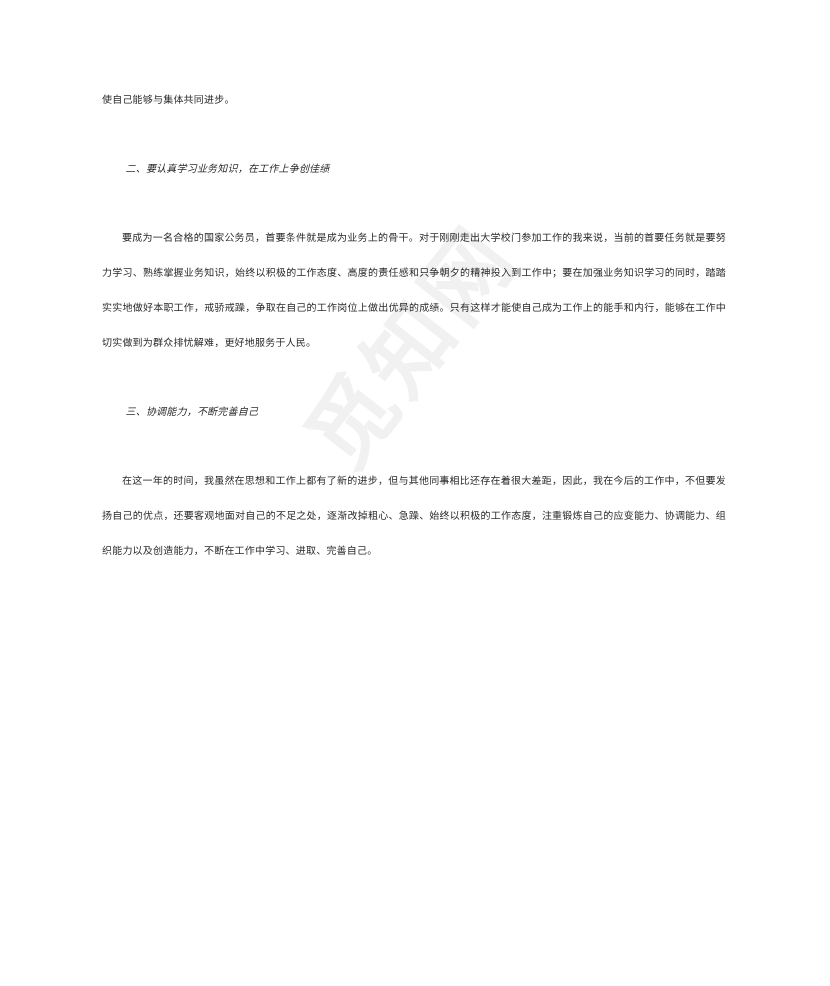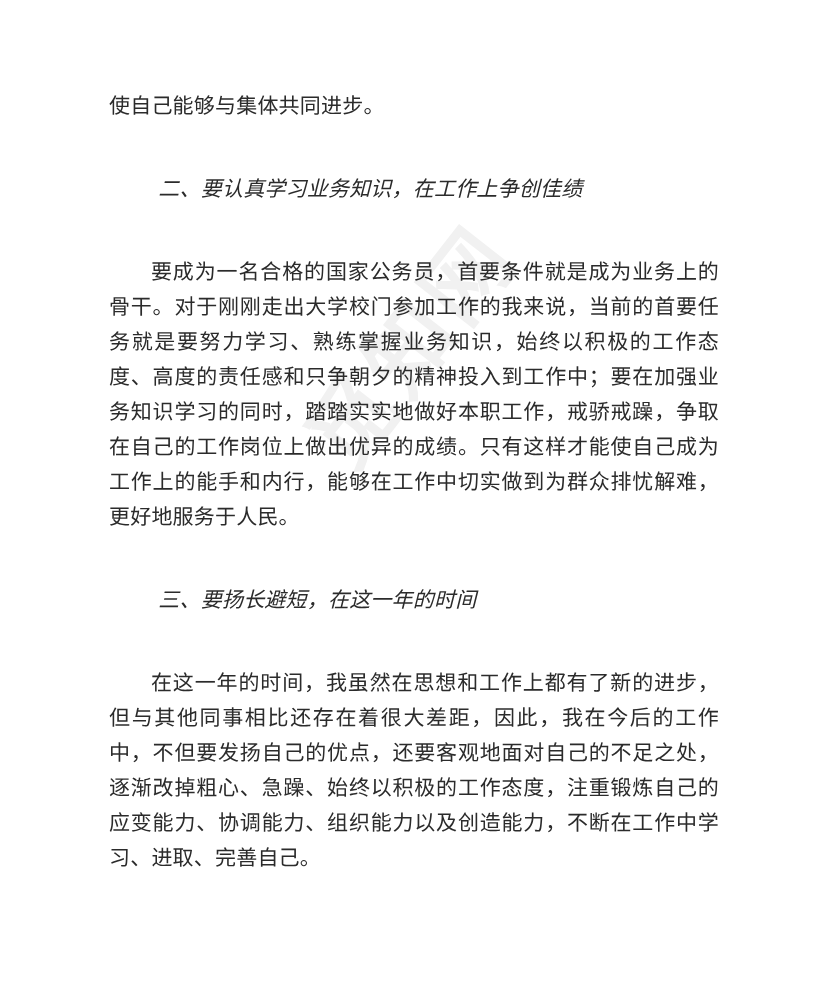--- a/index.html
+++ b/index.html
@@ -55,23 +55,23 @@
   
   .content {
     position: absolute;
     left: 98px;
     top: 78px;
     width: 632px;
     z-index: 2;
   }
 
   .para {
-    margin: 11px;
+    margin: 4px;
     color: #2b2b2b;
-    font-size: 21px;
+    font-size: 10px;
     line-height: 35px;
     text-align: justify;
     text-justify: inter-ideograph;
     letter-spacing: 0.2px;
     word-break: break-all;
   }
 
   .para.indent {
     text-indent: 2em;
   }
@@ -98,20 +98,20 @@
     <div class="gap-lg"></div>
 
     <p class="para heading">二、要认真学习业务知识，在工作上争创佳绩</p>
 
     <div class="gap-lg"></div>
 
     <p class="para indent">要成为一名合格的国家公务员，首要条件就是成为业务上的骨干。对于刚刚走出大学校门参加工作的我来说，当前的首要任务就是要努力学习、熟练掌握业务知识，始终以积极的工作态度、高度的责任感和只争朝夕的精神投入到工作中；要在加强业务知识学习的同时，踏踏实实地做好本职工作，戒骄戒躁，争取在自己的工作岗位上做出优异的成绩。只有这样才能使自己成为工作上的能手和内行，能够在工作中切实做到为群众排忧解难，更好地服务于人民。</p>
 
     <div class="gap-lg"></div>
 
-    <p class="para heading">三、要扬长避短，在这一年的时间</p>
+    <p class="para heading">三、协调能力，不断完善自己</p>
 
     <div class="gap-lg"></div>
 
     <p class="para indent">在这一年的时间，我虽然在思想和工作上都有了新的进步，但与其他同事相比还存在着很大差距，因此，我在今后的工作中，不但要发扬自己的优点，还要客观地面对自己的不足之处，逐渐改掉粗心、急躁、始终以积极的工作态度，注重锻炼自己的应变能力、协调能力、组织能力以及创造能力，不断在工作中学习、进取、完善自己。</p>
 
   </div>
 </div>
 
 </body></html>

